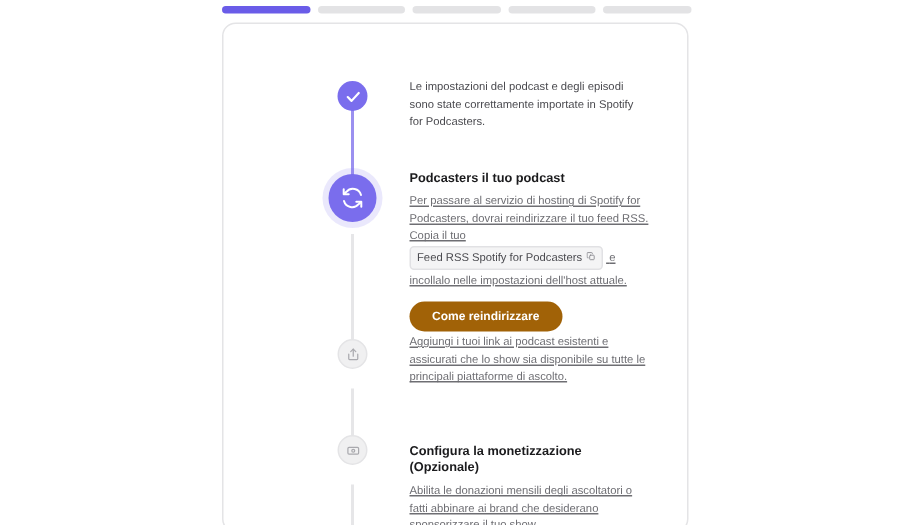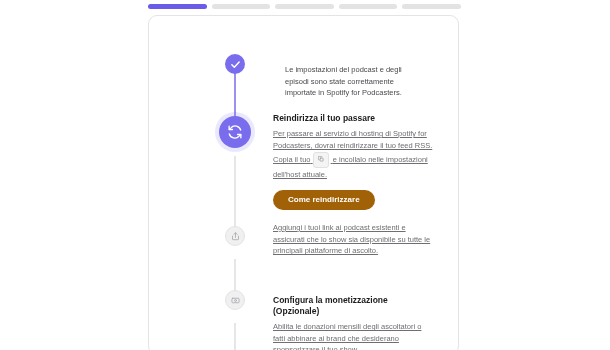--- a/index.html
+++ b/index.html
@@ -126,21 +126,21 @@
     font-size: 7.5px;
     color: #6e6e73;
     line-height: 1.55;
     margin: 0;
     text-decoration: underline;
   }
   .step-body-dark {
     font-size: 7.5px;
     color: #4a4a4f;
     line-height: 1.55;
-    margin: 12px;
+    margin: 0;
   }
 
   .chip {
     display: inline-flex;
     align-items: center;
     gap: 3px;
     background: #f4f4f5;
     border: 1px solid #e1e1e4;
     border-radius: 3px;
     padding: 1px 4px;
@@ -217,24 +217,25 @@
     <div class="step step-2">
       <div class="node node-lg node-purple-lg">
         <svg width="16" height="16" viewBox="0 0 24 24" fill="none" stroke="#ffffff" stroke-width="2" stroke-linecap="round" stroke-linejoin="round">
           <path d="M20.5 9a8.5 8.5 0 0 0-14.6-3.2L3.5 8"></path>
           <polyline points="3.2,3.2 3.2,8.2 8.2,8.2"></polyline>
           <path d="M3.5 15a8.5 8.5 0 0 0 14.6 3.2L20.5 16"></path>
           <polyline points="20.8,20.8 20.8,15.8 15.8,15.8"></polyline>
         </svg>
       </div>
       <div class="content">
-        <h3 class="step-title">Reindirizza il tuo passare</h3>
+        <h3 class="step-title">Podcasters il tuo podcast</h3>
         <p class="step-body">
           <span>Per passare al servizio di hosting di Spotify for Podcasters, dovrai reindirizzare il tuo feed RSS. Copia il tuo</span>
           <span class="chip">
+            <span>Feed RSS Spotify for Podcasters</span>
             <span>
               <svg width="6" height="6" viewBox="0 0 24 24" fill="none" stroke="#8a8a90" stroke-width="2.4" stroke-linecap="round" stroke-linejoin="round">
                 <rect x="8.5" y="8.5" width="12" height="12" rx="2"></rect>
                 <path d="M4.5 15.5h-1a2 2 0 0 1-2-2v-10a2 2 0 0 1 2-2h10a2 2 0 0 1 2 2v1"></path>
               </svg>
             </span>
           </span>
           <span>e incollalo nelle impostazioni dell'host attuale.</span>
         </p>
         <button class="btn-primary">Come reindirizzare</button>

